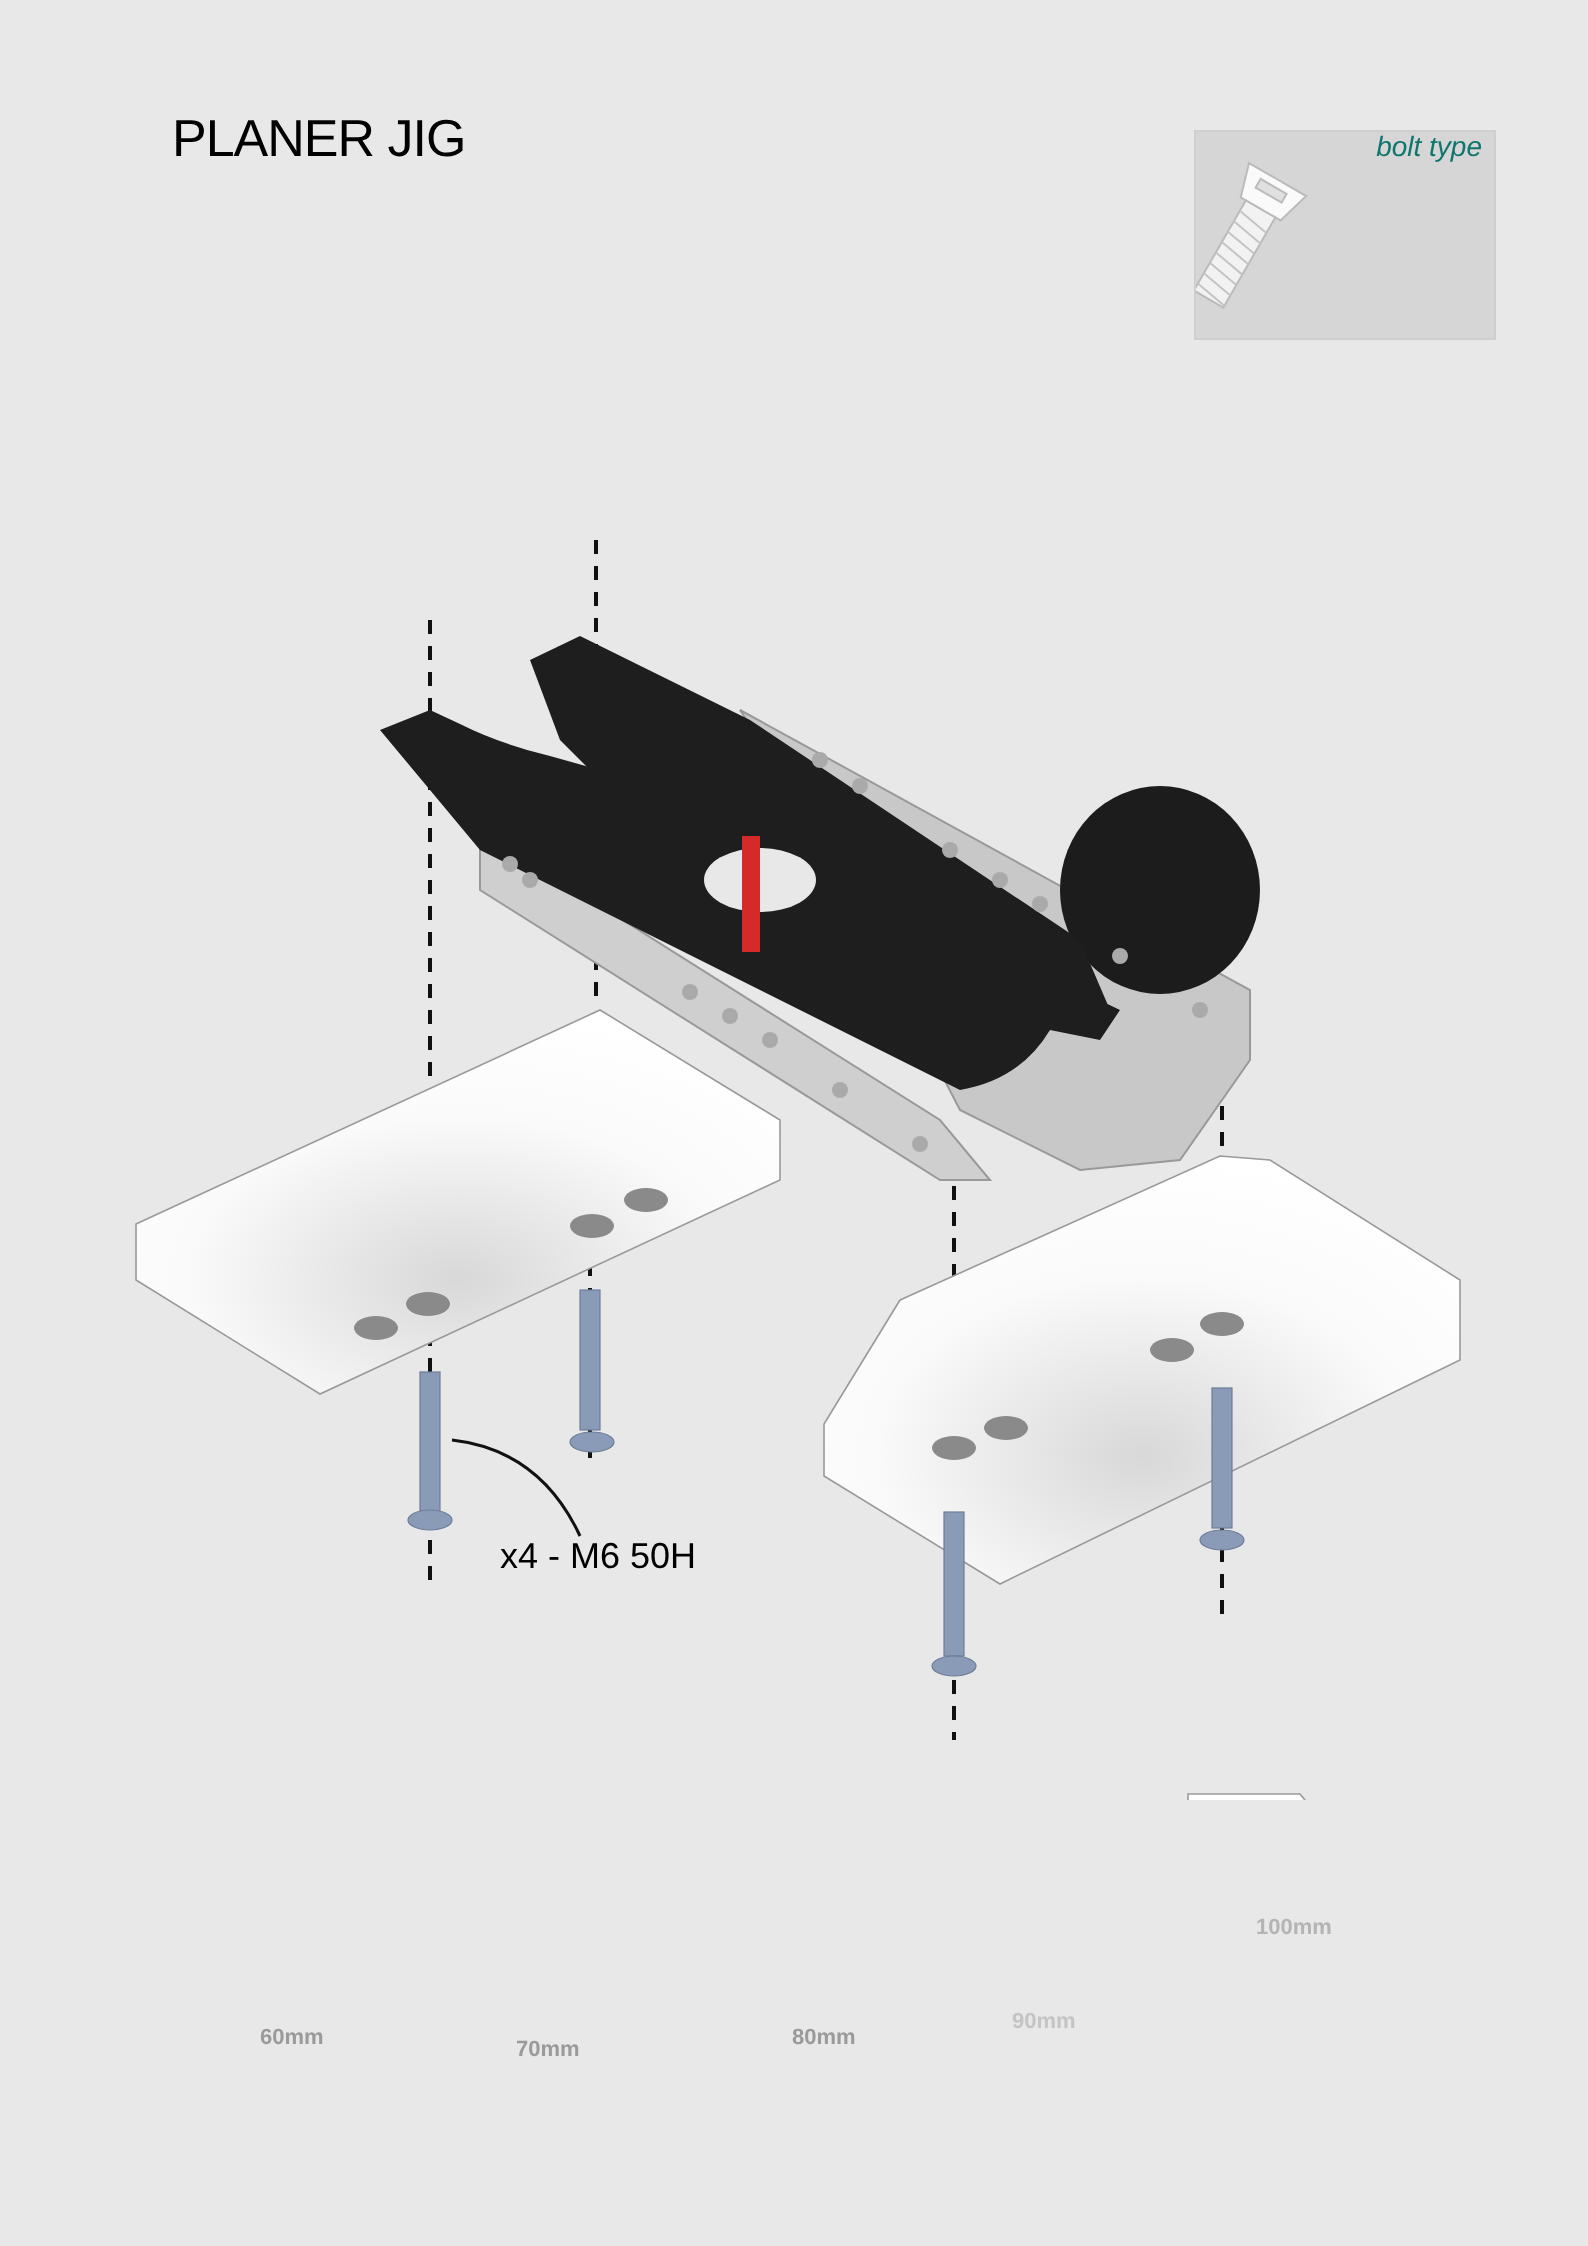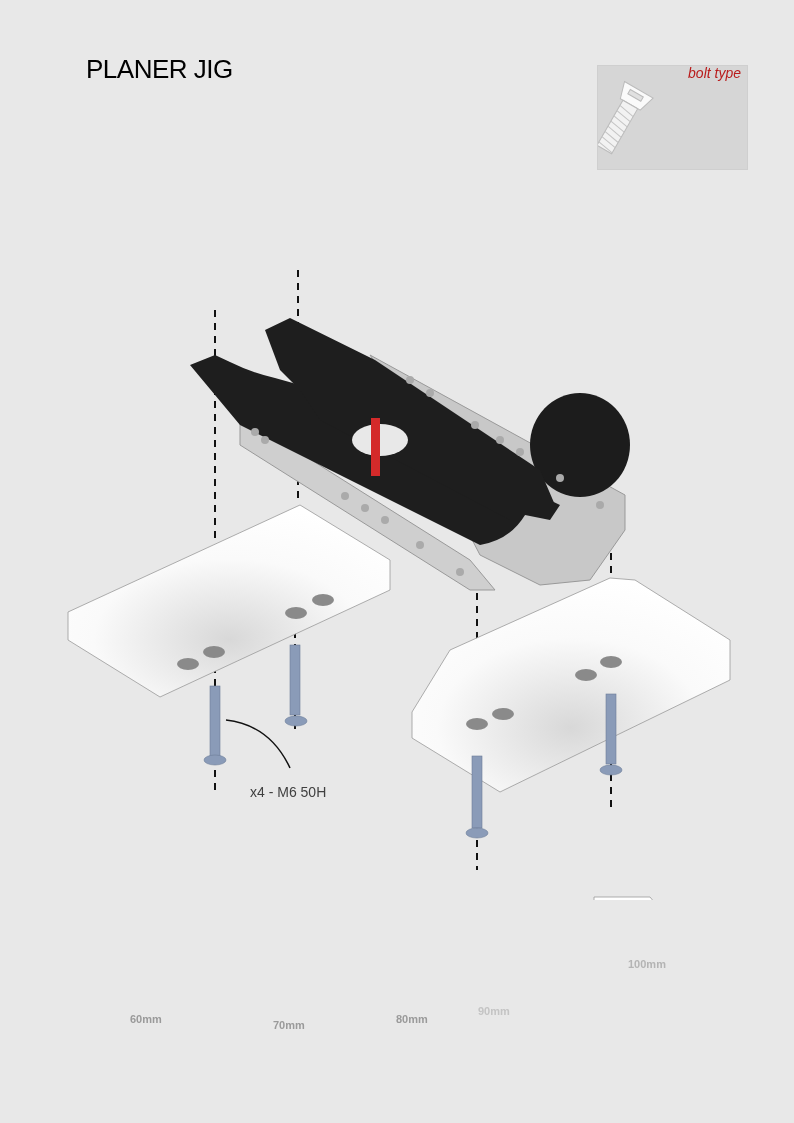--- a/index.html
+++ b/index.html
@@ -1,20 +1,20 @@
 <!DOCTYPE html>
 <html><head>
 <meta charset="utf-8">
 <style>
   html, body { margin:0; padding:0; }
   body { width:794px; height:1123px; background:#e8e8e8; position:relative; overflow:hidden; font-family:"Liberation Sans", sans-serif; }
   .title { position:absolute; left:66px; top:54px; font-size:26px; font-weight:normal; color:#000; letter-spacing:-0.5px;margin-left:20px; }
   .bolt-box { position:absolute; left:597px; top:65px; width:149px; height:103px; background:#d6d6d6; border:1px solid #cfcfcf; }
-  .bolt-label { position:absolute; right:6px; top:-1px; font-size:14px; font-style:italic; color:#b91c1c;text-align:center; }
-  .callout { position:absolute; left:250px; top:784px; font-size:14px; color:#404040; }
+  .bolt-label { position:absolute; right:6px; top:-1px; font-size:14px; font-style:italic; color:#0f766e;text-align:center; }
+  .callout { position:absolute; left:250px; top:768px; font-size:18px; color:#000000; }
   svg.art { position:absolute; left:0; top:0; }
   .size-label { position:absolute; font-size:11px; font-weight:bold; color:#9a9a9a; }
 </style>
 </head>
 <body>
 
 <div class="title">PLANER JIG</div>
 
 <div class="bolt-box">
   <span class="bolt-label">bolt type</span>
@@ -128,16 +128,16 @@
     <path d="M229,950 Q229,943 240,943 L258,943 L310,996 Q313,1009 300,1009 L237,1009 Q229,1009 229,1001 Z"></path>
     <path d="M353,937 Q353,930 364,930 L385,930 L437,983 Q440,996 427,996 L361,996 Q353,996 353,988 Z"></path>
     <path d="M480,922 Q480,915 491,915 L513,915 L555,965 Q558,978 545,978 L488,978 Q480,978 480,970 Z"></path>
     <path d="M607,907 Q607,900 618,900 L642,900 L680,950 Q683,963 670,963 L615,963 Q607,963 607,955 Z"></path>
   </g>
 </svg>
 
 <div class="callout">x4 - M6 50H</div>
 
 <div class="size-label" style="left:130px;top:1013px">60mm</div>
-<div class="size-label" style="left:273px;top:1019px">70mm</div>
+<div class="size-label" style="left:258px;top:1019px">70mm</div>
 <div class="size-label" style="left:396px;top:1013px">80mm</div>
-<div class="size-label" style="left:478px;top:1005px;color:#c4c4c4">90mm</div>
+<div class="size-label" style="left:506px;top:1005px;color:#c4c4c4">90mm</div>
 <div class="size-label" style="left:628px;top:958px;color:#b4b4b4">100mm</div>
 
 </body></html>

